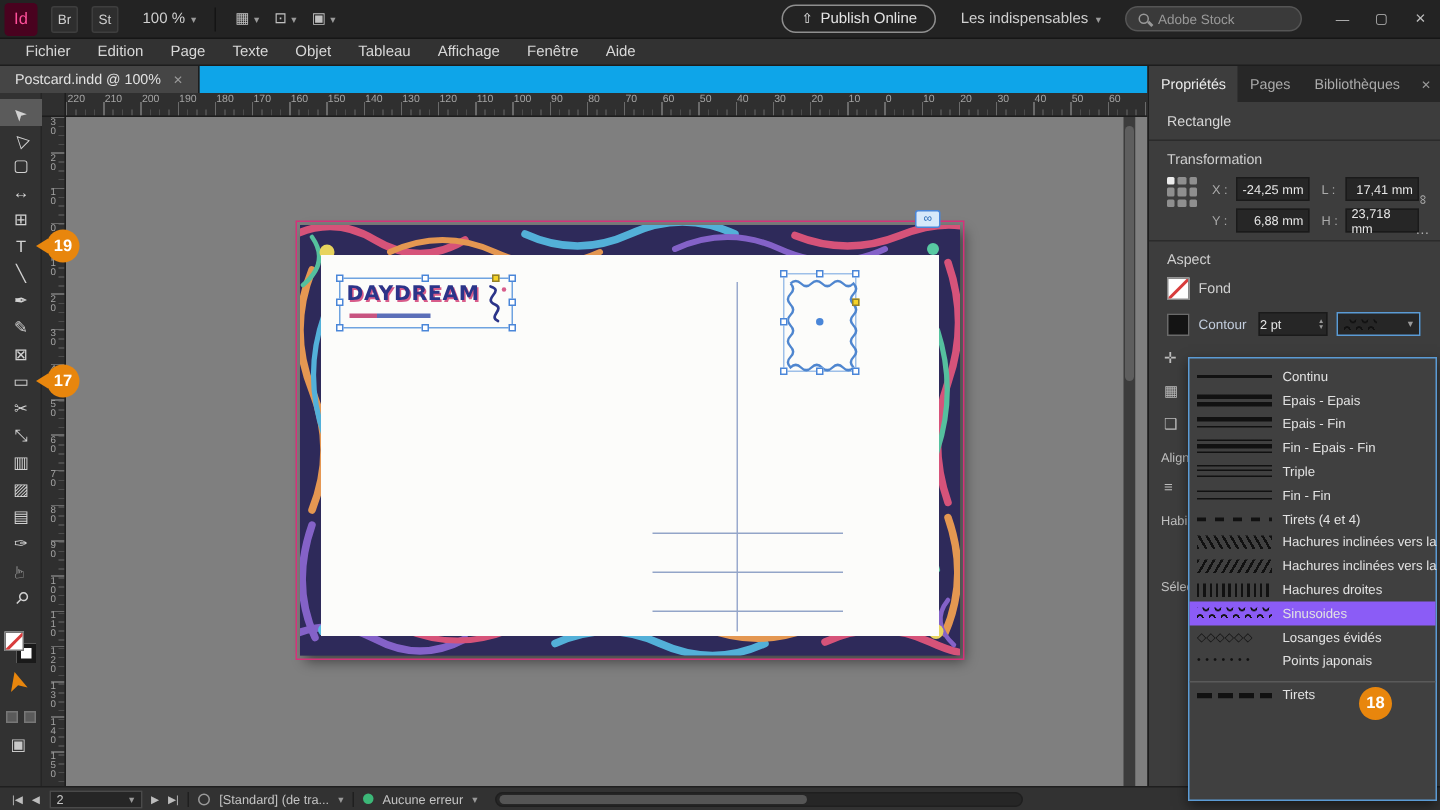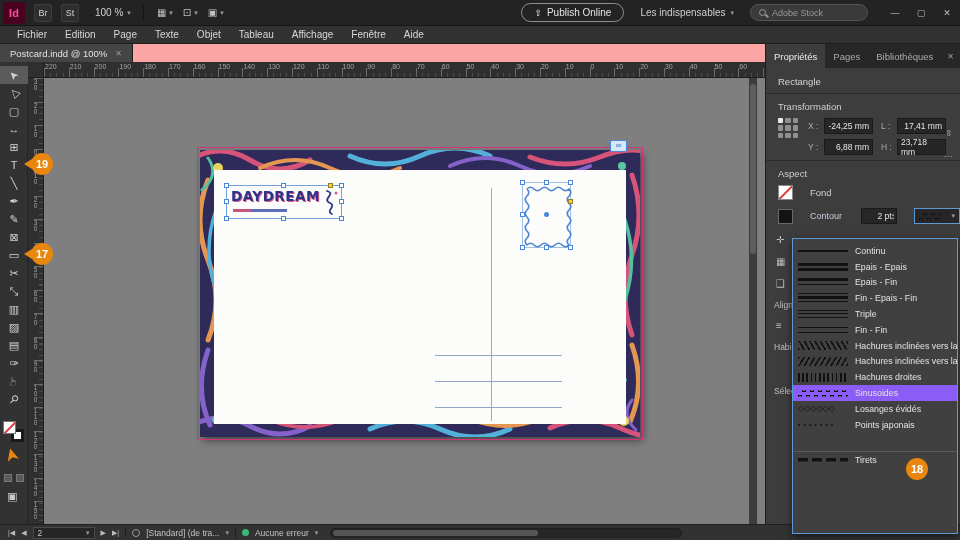--- a/index.html
+++ b/index.html
@@ -5,21 +5,21 @@
   *{box-sizing:border-box;margin:0;padding:0}
   html,body{background:#1b1b1b}
   .app{position:relative;width:960px;height:540px;overflow:hidden;background:#2c2c2c;
        font-family:"Liberation Sans","DejaVu Sans",sans-serif;color:#d6d6d6;
        -webkit-font-smoothing:antialiased;user-select:none}
 
   
   .appbar{position:absolute;left:0;top:0;width:960px;height:26px;background:#232323;
           display:flex;align-items:center;border-bottom:1px solid #161616;font-size:10px}
   .idlogo{width:22px;height:22px;margin-left:3px;background:#49021f;color:#ff4f9a;
-          font-weight:bold;font-size:11px;display:flex;align-items:center;justify-content:center;border-radius:3px}
+          font-weight:normal;font-size:11px;display:flex;align-items:center;justify-content:center;border-radius:3px}
   .apptile{width:18px;height:18px;margin-left:9px;background:#2e2e2e;border:1px solid #3e3e3e;color:#cfcfcf;
            font-size:9px;display:flex;align-items:center;justify-content:center;border-radius:2px}
   .zoomctl{margin-left:12px;display:flex;align-items:center;gap:4px;color:#d0d0d0;padding:3px 4px}
   .chev{font-size:7px;color:#9a9a9a}
   .vsep{width:1px;height:16px;background:#141414;margin:0 8px}
   .icongrp{display:flex;align-items:center;gap:3px;padding:2px 5px;color:#c0c0c0;font-size:10px}
   .publish{margin-left:auto;display:flex;align-items:center;gap:5px;border:1px solid #8f8f8f;border-radius:11px;
            padding:3px 12px;color:#e4e4e4;font-size:10px}
   .picon{font-size:9px}
   .workspace{margin-left:16px;display:flex;align-items:center;gap:5px;color:#cfcfcf}
@@ -29,21 +29,21 @@
   .mag::after{content:"";position:absolute;width:4px;height:1.5px;background:#999;transform:rotate(45deg);right:-3.5px;bottom:-1.5px}
   .winctl{margin-left:14px;display:flex;height:26px}
   .winbtn{width:26px;display:flex;align-items:center;justify-content:center;color:#bdbdbd;font-size:9px}
 
   
   .menubar{position:absolute;left:0;top:26px;width:960px;height:18px;background:#323232;display:flex;
            align-items:center;padding-left:8px;gap:0;border-bottom:1px solid #1d1d1d}
   .menu-item{font-size:10px;color:#d8d8d8;padding:2px 9px}
 
   
-  .tabbar{position:absolute;left:0;top:44px;width:765px;height:18px;background:#fca5a5;display:flex}
+  .tabbar{position:absolute;left:0;top:44px;width:765px;height:18px;background:#0ea5e9;display:flex}
   .doctab{height:18px;background:#454545;color:#e2e2e2;font-size:9.5px;display:flex;align-items:center;
           gap:8px;padding:0 10px;border-right:1px solid #1d1d1d}
   .doctab .x{color:#9a9a9a;font-size:8px}
 
   
   .toolbar{position:absolute;left:0;top:62px;width:28px;height:462px;background:#323232;border-right:1px solid #252525}
   .toolcol{display:flex;flex-direction:column;padding-top:4px}
   .tool{width:28px;height:18px;display:flex;align-items:center;justify-content:center}
   .tool.active{background:#5b5b5b}
   .tglyph{font-size:11px;color:#d2d2d2;line-height:1}
@@ -117,42 +117,42 @@
          grid-template-rows:repeat(3,1fr);gap:2px}
   .proxy i{background:#8f8f8f;border-radius:1px}
   .proxy i.sel{background:#ececec}
   .frow{display:flex;align-items:center;margin-left:30px;margin-bottom:5px;height:16px}
   .flabel{width:16px;color:#ababab;font-size:8.5px}
   .fbox{width:49px;height:16px;background:#262626;border:1px solid #1a1a1a;color:#e6e6e6;font-size:8.5px;
         display:flex;align-items:center;justify-content:flex-end;padding:0 3px}
   .f2{margin-left:8px}
   .chain{position:absolute;right:8px;top:10px;color:#b0b0b0;transform:rotate(90deg);font-size:9px}
   .fmore{position:absolute;right:7px;top:30px;color:#b0b0b0}
-  .aspect-row{display:flex;align-items:center;margin:0 0 8px 12px;gap:17px}
+  .aspect-row{display:flex;align-items:center;margin:0 0 8px 12px;gap:6px}
   .none-swatch{width:15px;height:15px;background:#fff;border:1px solid #8a8a8a;position:relative;overflow:hidden;flex:none}
   .none-swatch::after{content:"";position:absolute;left:-30%;top:45%;width:160%;height:2px;background:#d83c3c;transform:rotate(-45deg)}
   .stroke-swatch{width:15px;height:15px;background:#141414;border:1px solid #6a6a6a;flex:none}
   .aspect-label{color:#cfcfcf}
   .contour-link{color:#c3cede;font-size:9px}
   .wbox{margin-left:2px;width:46px;height:16px;background:#262626;border:1px solid #1a1a1a;display:flex;align-items:center}
-  .wbox .val{flex:1;text-align:right;color:#e6e6e6;font-size:8.5px}
+  .wbox .val{flex:1;text-align:left;color:#e6e6e6;font-size:8.5px}
   .wbox .step{display:flex;flex-direction:column;line-height:4px;padding-right:2px;color:#9a9a9a;font-size:5px}
   .sbox{width:56px;height:16px;background:#262626;border:1px solid #5b9bd5;display:flex;align-items:center;
         justify-content:space-between;padding:0 4px}
   .side-strip{margin:10px 0 0 8px;width:26px;display:flex;flex-direction:column;align-items:flex-start;color:#c0c0c0}
   .side-icon{font-size:10px;color:#bdbdbd;margin-bottom:11px;margin-left:2px}
   .side-label{font-size:8.5px;margin-bottom:10px}
   .gap24{height:24px}
 
   
   .dropdown{position:absolute;left:792px;top:238px;width:166px;height:296px;background:#404040;
             border:1px solid #5b9bd5;z-index:40;padding-top:4px;box-shadow:0 3px 8px rgba(0,0,0,.5)}
   .ssrow{height:15.8px;display:flex;align-items:center;padding:0 5px}
   .ssrow.selected{background:#8b5cf6}
-  .ssrow.section-row{border-top:1px solid #5a5a5a;margin-top:18px;height:17px}
+  .ssrow.section-row{border-top:1px solid #5a5a5a;margin-top:6px;height:17px}
   .sslabel{font-size:8.8px;color:#e2e2e2;margin-left:7px;white-space:nowrap}
   .pv{width:50px;flex:none;color:#111;line-height:1;overflow:hidden}
   .pv-solid{height:9px;background:linear-gradient(#111,#111) 0 4px/100% 2px no-repeat}
   .pv-thick-thick{height:10px;background:linear-gradient(#111,#111) 0 1px/100% 3px no-repeat,linear-gradient(#111,#111) 0 6px/100% 3px no-repeat}
   .pv-thick-thin{height:10px;background:linear-gradient(#111,#111) 0 1px/100% 3px no-repeat,linear-gradient(#111,#111) 0 7px/100% 1px no-repeat}
   .pv-thick-thin-thick{height:10px;background:linear-gradient(#111,#111) 0 0/100% 3px no-repeat,linear-gradient(#111,#111) 0 4px/100% 1px no-repeat,linear-gradient(#111,#111) 0 6px/100% 3px no-repeat}
   .pv-thin-thick{height:10px;background:linear-gradient(#111,#111) 0 1px/100% 1px no-repeat,linear-gradient(#111,#111) 0 4px/100% 3px no-repeat}
   .pv-thin-thick-thin{height:10px;background:linear-gradient(#111,#111) 0 0/100% 1px no-repeat,linear-gradient(#111,#111) 0 3px/100% 3px no-repeat,linear-gradient(#111,#111) 0 8px/100% 1px no-repeat}
   .pv-thin-thin{height:10px;background:linear-gradient(#111,#111) 0 2px/100% 1px no-repeat,linear-gradient(#111,#111) 0 7px/100% 1px no-repeat}
   .pv-triple{height:10px;background:linear-gradient(#111,#111) 0 1px/100% 1px no-repeat,linear-gradient(#111,#111) 0 4px/100% 1px no-repeat,linear-gradient(#111,#111) 0 8px/100% 1px no-repeat}
@@ -625,20 +625,24 @@
         <span class="pv pv-triple"></span>
         <span class="sslabel">Triple</span>
       </div>
 
       <div class="ssrow">
         <span class="pv pv-thin-thin"></span>
         <span class="sslabel">Fin - Fin</span>
       </div>
 
 
+      <div class="ssrow">
+        <span class="pv pv-dash44"></span>
+        <span class="sslabel">Tirets (4 et 4)</span>
+      </div>
 
       <div class="ssrow">
         <span class="pv pv-hatch-left"></span>
         <span class="sslabel">Hachures inclinées vers la gauche</span>
       </div>
 
       <div class="ssrow">
         <span class="pv pv-hatch-right"></span>
         <span class="sslabel">Hachures inclinées vers la droite</span>
       </div>

